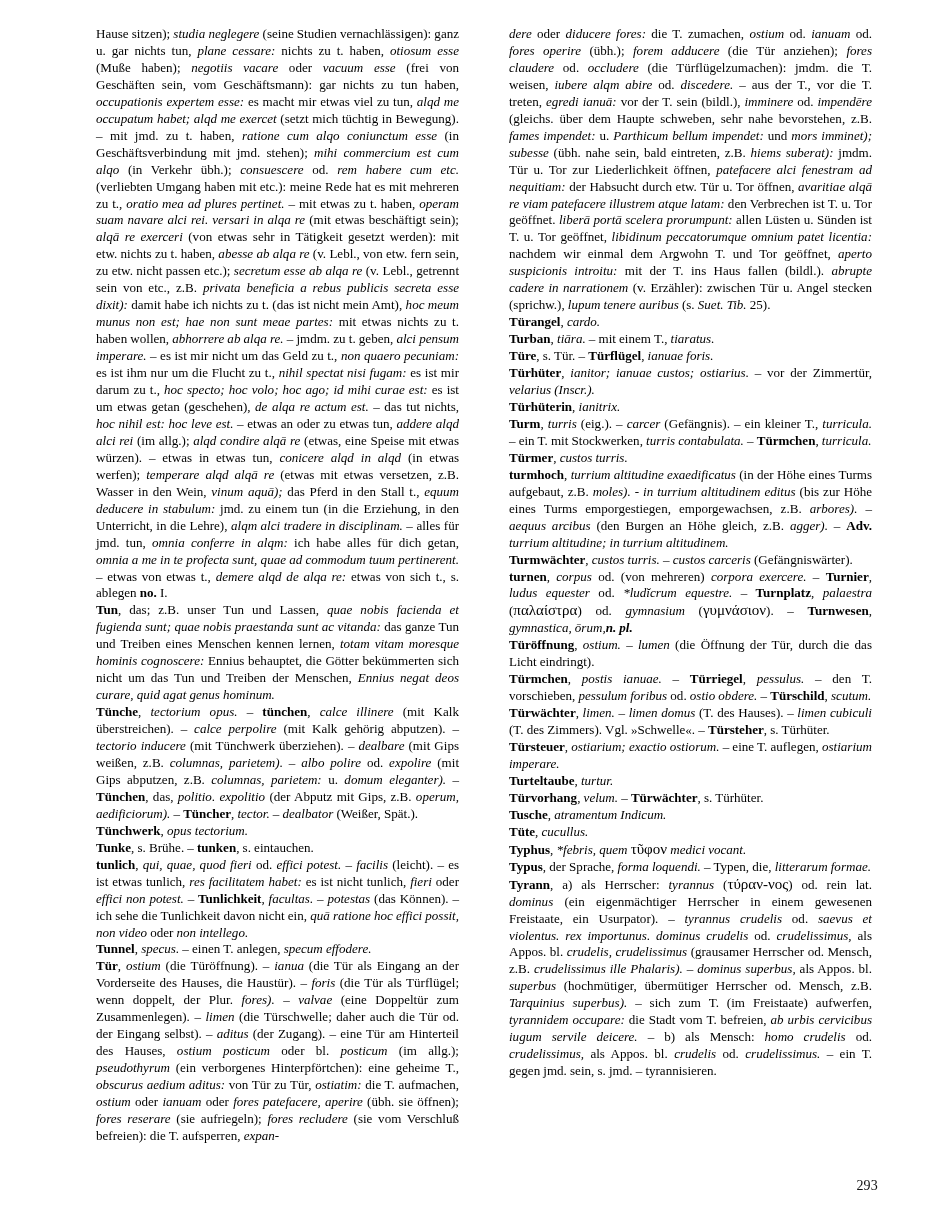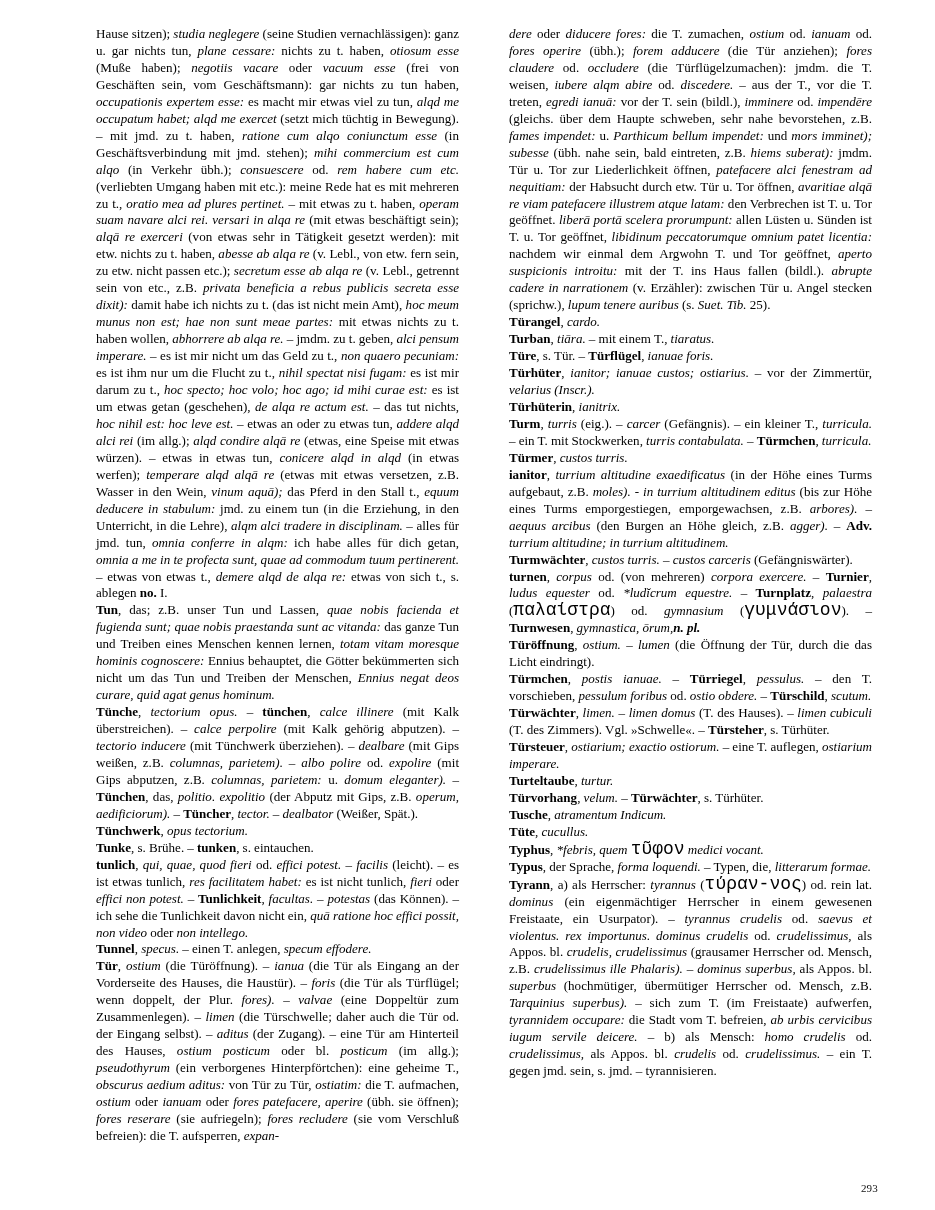--- a/index.html
+++ b/index.html
@@ -44,26 +44,26 @@
     hyphens: manual;
     -webkit-hyphens: manual;
     word-spacing: -0.1px;
   }
   .entry.cont {
     text-indent: 0;
   }
   b { font-weight: bold; font-style: normal; }
   i { font-style: italic; }
   .bi { font-weight: bold; font-style: italic; }
-  .gr { font-family: Liberation Mono, monospace; font-size: 18px; font-style: normal; }
+  .gr { font-family: Liberation Serif, serif; font-size: 15px; font-style: normal; }
   #page-number {
     position: absolute;
     right: 57px;
     bottom: 16px;
-    font-size: 11px;
+    font-size: 14px;
     font-family: "Liberation Serif", serif;
     color: #111;
     letter-spacing: 0.2px;
   }
 </style>
 </head>
 <body>
 
 <div id="page">
   <div id="columns">
@@ -79,21 +79,21 @@
       </div>
     <div class="column" id="col-right">
         <p class="entry cont"><i>dere</i> oder <i>diducere fores:</i> die T. zumachen, <i>ostium</i> od. <i>ianuam</i> od. <i>fores operire</i> (übh.); <i>forem adducere</i> (die Tür anziehen); <i>fores claudere</i> od. <i>occludere</i> (die Türflügelzumachen): jmdm. die T. weisen, <i>iubere alqm abire</i> od. <i>discedere.</i> – aus der T., vor die T. treten, <i>egredi ianuā:</i> vor der T. sein (bildl.), <i>imminere</i> od. <i>impendēre</i> (gleichs. über dem Haupte schweben, sehr nahe bevorstehen, z.B. <i>fames impendet:</i> u. <i>Parthicum bellum impendet:</i> und <i>mors imminet); subesse</i> (übh. nahe sein, bald eintreten, z.B. <i>hiems suberat):</i> jmdm. Tür u. Tor zur Liederlichkeit öffnen, <i>patefacere alci fenestram ad nequitiam:</i> der Habsucht durch etw. Tür u. Tor öffnen, <i>avaritiae alqā re viam patefacere illustrem atque latam:</i> den Verbrechen ist T. u. Tor geöffnet. <i>liberā portā scelera prorumpunt:</i> allen Lüsten u. Sünden ist T. u. Tor geöffnet, <i>libidinum peccatorumque omnium patet licentia:</i> nachdem wir einmal dem Argwohn T. und Tor geöffnet, <i>aperto suspicionis introitu:</i> mit der T. ins Haus fallen (bildl.). <i>abrupte cadere in narrationem</i> (v. Erzähler): zwischen Tür u. Angel stecken (sprichw.), <i>lupum tenere auribus</i> (s. <i>Suet. Tib.</i> 25).</p>
         <p class="entry"><b>Türangel</b>, <i>cardo.</i></p>
         <p class="entry"><b>Turban</b>, <i>tiāra.</i> – mit einem T., <i>tiaratus.</i></p>
         <p class="entry"><b>Türe</b>, s. Tür. – <b>Türflügel</b>, <i>ianuae foris.</i></p>
         <p class="entry"><b>Türhüter</b>, <i>ianitor; ianuae custos; ostiarius.</i> – vor der Zimmertür, <i>velarius (Inscr.).</i></p>
         <p class="entry"><b>Türhüterin</b>, <i>ianitrix.</i></p>
         <p class="entry"><b>Turm</b>, <i>turris</i> (eig.). – <i>carcer</i> (Gefängnis). – ein kleiner T., <i>turricula.</i> – ein T. mit Stockwerken, <i>turris contabulata.</i> – <b>Türmchen</b>, <i>turricula.</i></p>
         <p class="entry"><b>Türmer</b>, <i>custos turris.</i></p>
-        <p class="entry"><b>ianitor</b>, <i>turrium altitudine exaedificatus</i> (in der Höhe eines Turms aufgebaut, z.B. <i>moles).</i> - <i>in turrium altitudinem editus</i> (bis zur Höhe eines Turms emporgestiegen, emporgewachsen, z.B. <i>arbores).</i> – <i>aequus arcibus</i> (den Burgen an Höhe gleich, z.B. <i>agger).</i> – <b>Adv.</b> <i>turrium altitudine; in turrium altitudinem.</i></p>
+        <p class="entry"><b>turmhoch</b>, <i>turrium altitudine exaedificatus</i> (in der Höhe eines Turms aufgebaut, z.B. <i>moles).</i> - <i>in turrium altitudinem editus</i> (bis zur Höhe eines Turms emporgestiegen, emporgewachsen, z.B. <i>arbores).</i> – <i>aequus arcibus</i> (den Burgen an Höhe gleich, z.B. <i>agger).</i> – <b>Adv.</b> <i>turrium altitudine; in turrium altitudinem.</i></p>
         <p class="entry"><b>Turmwächter</b>, <i>custos turris.</i> – <i>custos carceris</i> (Gefängniswärter).</p>
         <p class="entry"><b>turnen</b>, <i>corpus</i> od. (von mehreren) <i>corpora exercere.</i> – <b>Turnier</b>, <i>ludus equester</i> od. <i>*ludĭcrum equestre.</i> – <b>Turnplatz</b>, <i>palaestra</i> (<span class="gr">παλαίστρα</span>) od. <i>gymnasium</i> (<span class="gr">γυμνάσιον</span>). – <b>Turnwesen</b>, <i>gymnastica, ōrum,</i><span class="bi">n. pl.</span></p>
         <p class="entry"><b>Türöffnung</b>, <i>ostium.</i> – <i>lumen</i> (die Öffnung der Tür, durch die das Licht eindringt).</p>
         <p class="entry"><b>Türmchen</b>, <i>postis ianuae.</i> – <b>Türriegel</b>, <i>pessulus.</i> – den T. vorschieben, <i>pessulum foribus</i> od. <i>ostio obdere.</i> – <b>Türschild</b>, <i>scutum.</i></p>
         <p class="entry"><b>Türwächter</b>, <i>limen.</i> – <i>limen domus</i> (T. des Hauses). – <i>limen cubiculi</i> (T. des Zimmers). Vgl. »Schwelle«. – <b>Türsteher</b>, s. Türhüter.</p>
         <p class="entry"><b>Türsteuer</b>, <i>ostiarium; exactio ostiorum.</i> – eine T. auflegen, <i>ostiarium imperare.</i></p>
         <p class="entry"><b>Turteltaube</b>, <i>turtur.</i></p>
         <p class="entry"><b>Türvorhang</b>, <i>velum.</i> – <b>Türwächter</b>, s. Türhüter.</p>
         <p class="entry"><b>Tusche</b>, <i>atramentum Indicum.</i></p>
         <p class="entry"><b>Tüte</b>, <i>cucullus.</i></p>

